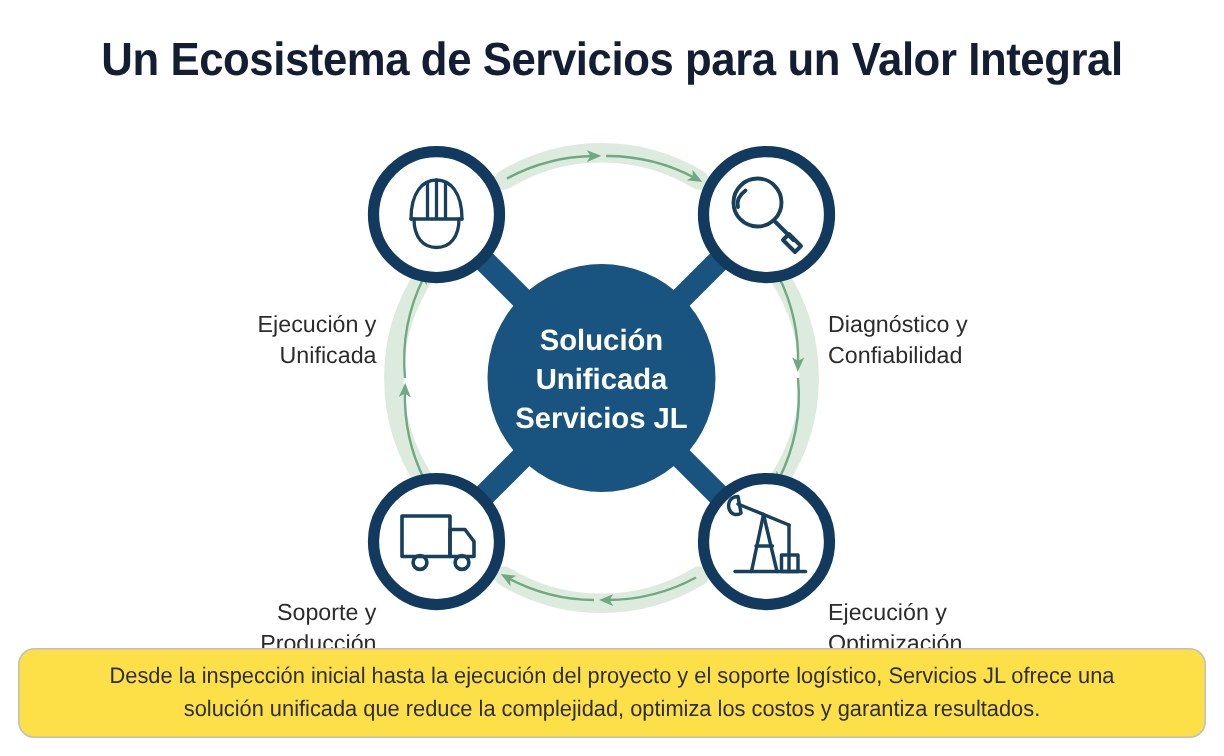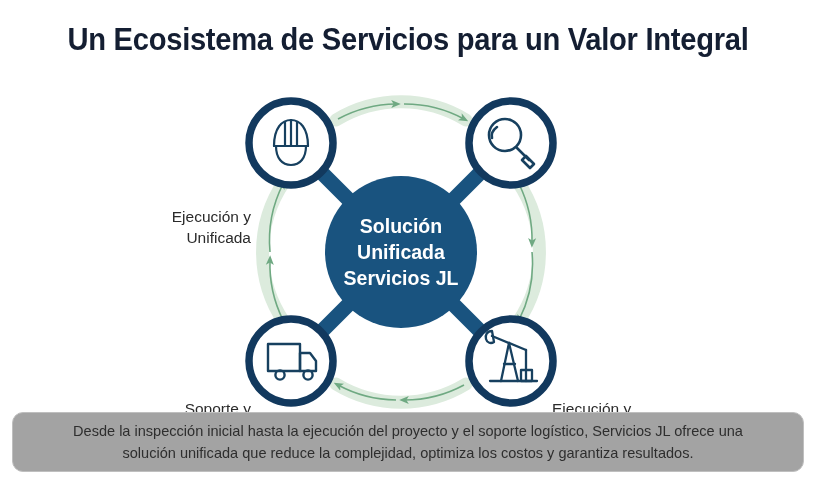--- a/index.html
+++ b/index.html
@@ -59,26 +59,26 @@
 
   #label-ejecucion   { right: 565px; top: 128px; width: 190px; }
   #label-diagnostico { left: 552px;  top: 128px; width: 230px; }
   #label-soporte     { right: 565px; top: 320px; width: 190px; }
   #label-produccion  { left: 552px;  top: 320px; width: 230px; }
 
   
   #caption-box {
     position: absolute;
     left: 12px;
-    top: 412px;
+    top: 432px;
     width: 792px;
     height: 60px;
     border: 1.4px solid #bfbfbf;
     border-radius: 11px;
-    background: #a3a3a3;
+    background: #fde047;
     display: flex;
     align-items: center;
     justify-content: center;
     padding: 4px 22px;
   }
   #caption-text {
     text-align: center;
     font-size: 15px;
     line-height: 1.5;
     color: #2e2e2e;
@@ -191,20 +191,22 @@
 
         <circle cx="84" cy="297" r="4.6"></circle>
         <circle cx="112" cy="297" r="4.6"></circle>
       </g>
     </g>
   </svg>
 
   <div class="node-label right-align" id="label-ejecucion">Ejecución y
 Unificada</div>
 
+  <div class="node-label left-align" id="label-diagnostico">Diagnóstico y
+Confiabilidad</div>
 
   <div class="node-label left-align" id="label-produccion">Ejecución y
 Optimización</div>
 
   <div class="node-label right-align" id="label-soporte">Soporte y
 Producción</div>
 </div>
 
 <div id="caption-box">
   <div id="caption-text">Desde la inspección inicial hasta la ejecución del proyecto y el soporte logístico, Servicios JL ofrece una solución unificada que reduce la complejidad, optimiza los costos y garantiza resultados.</div>

